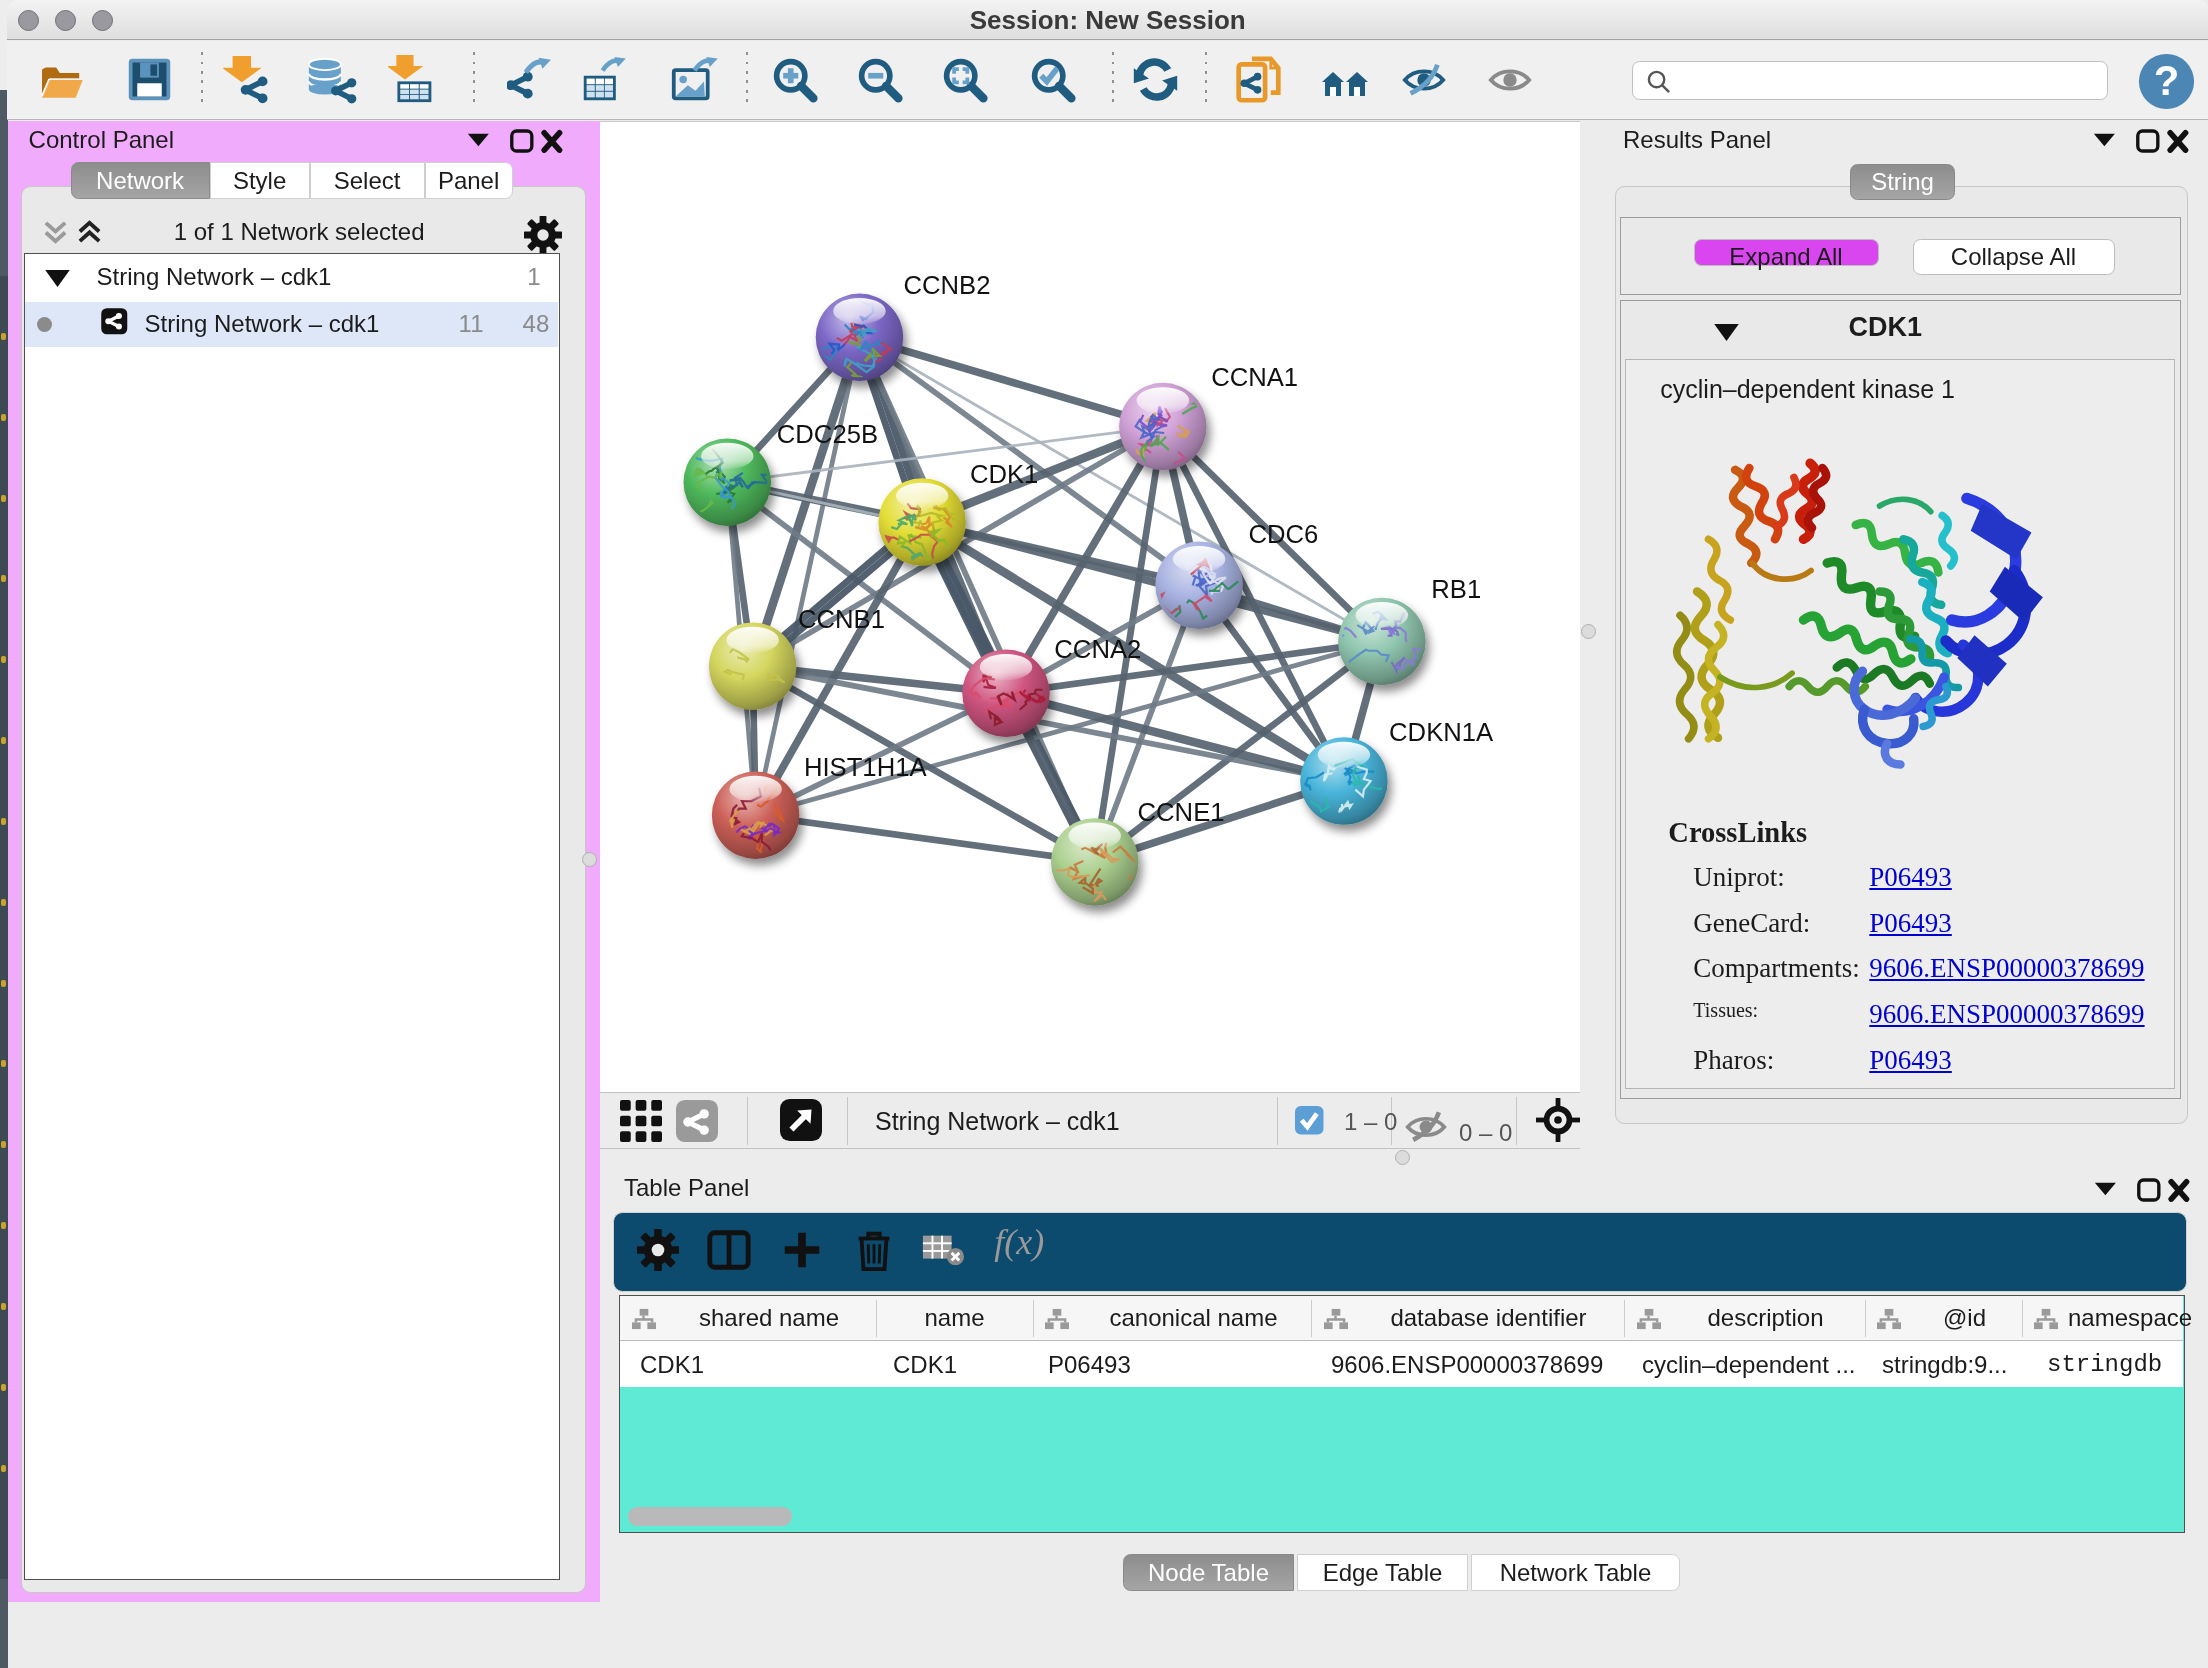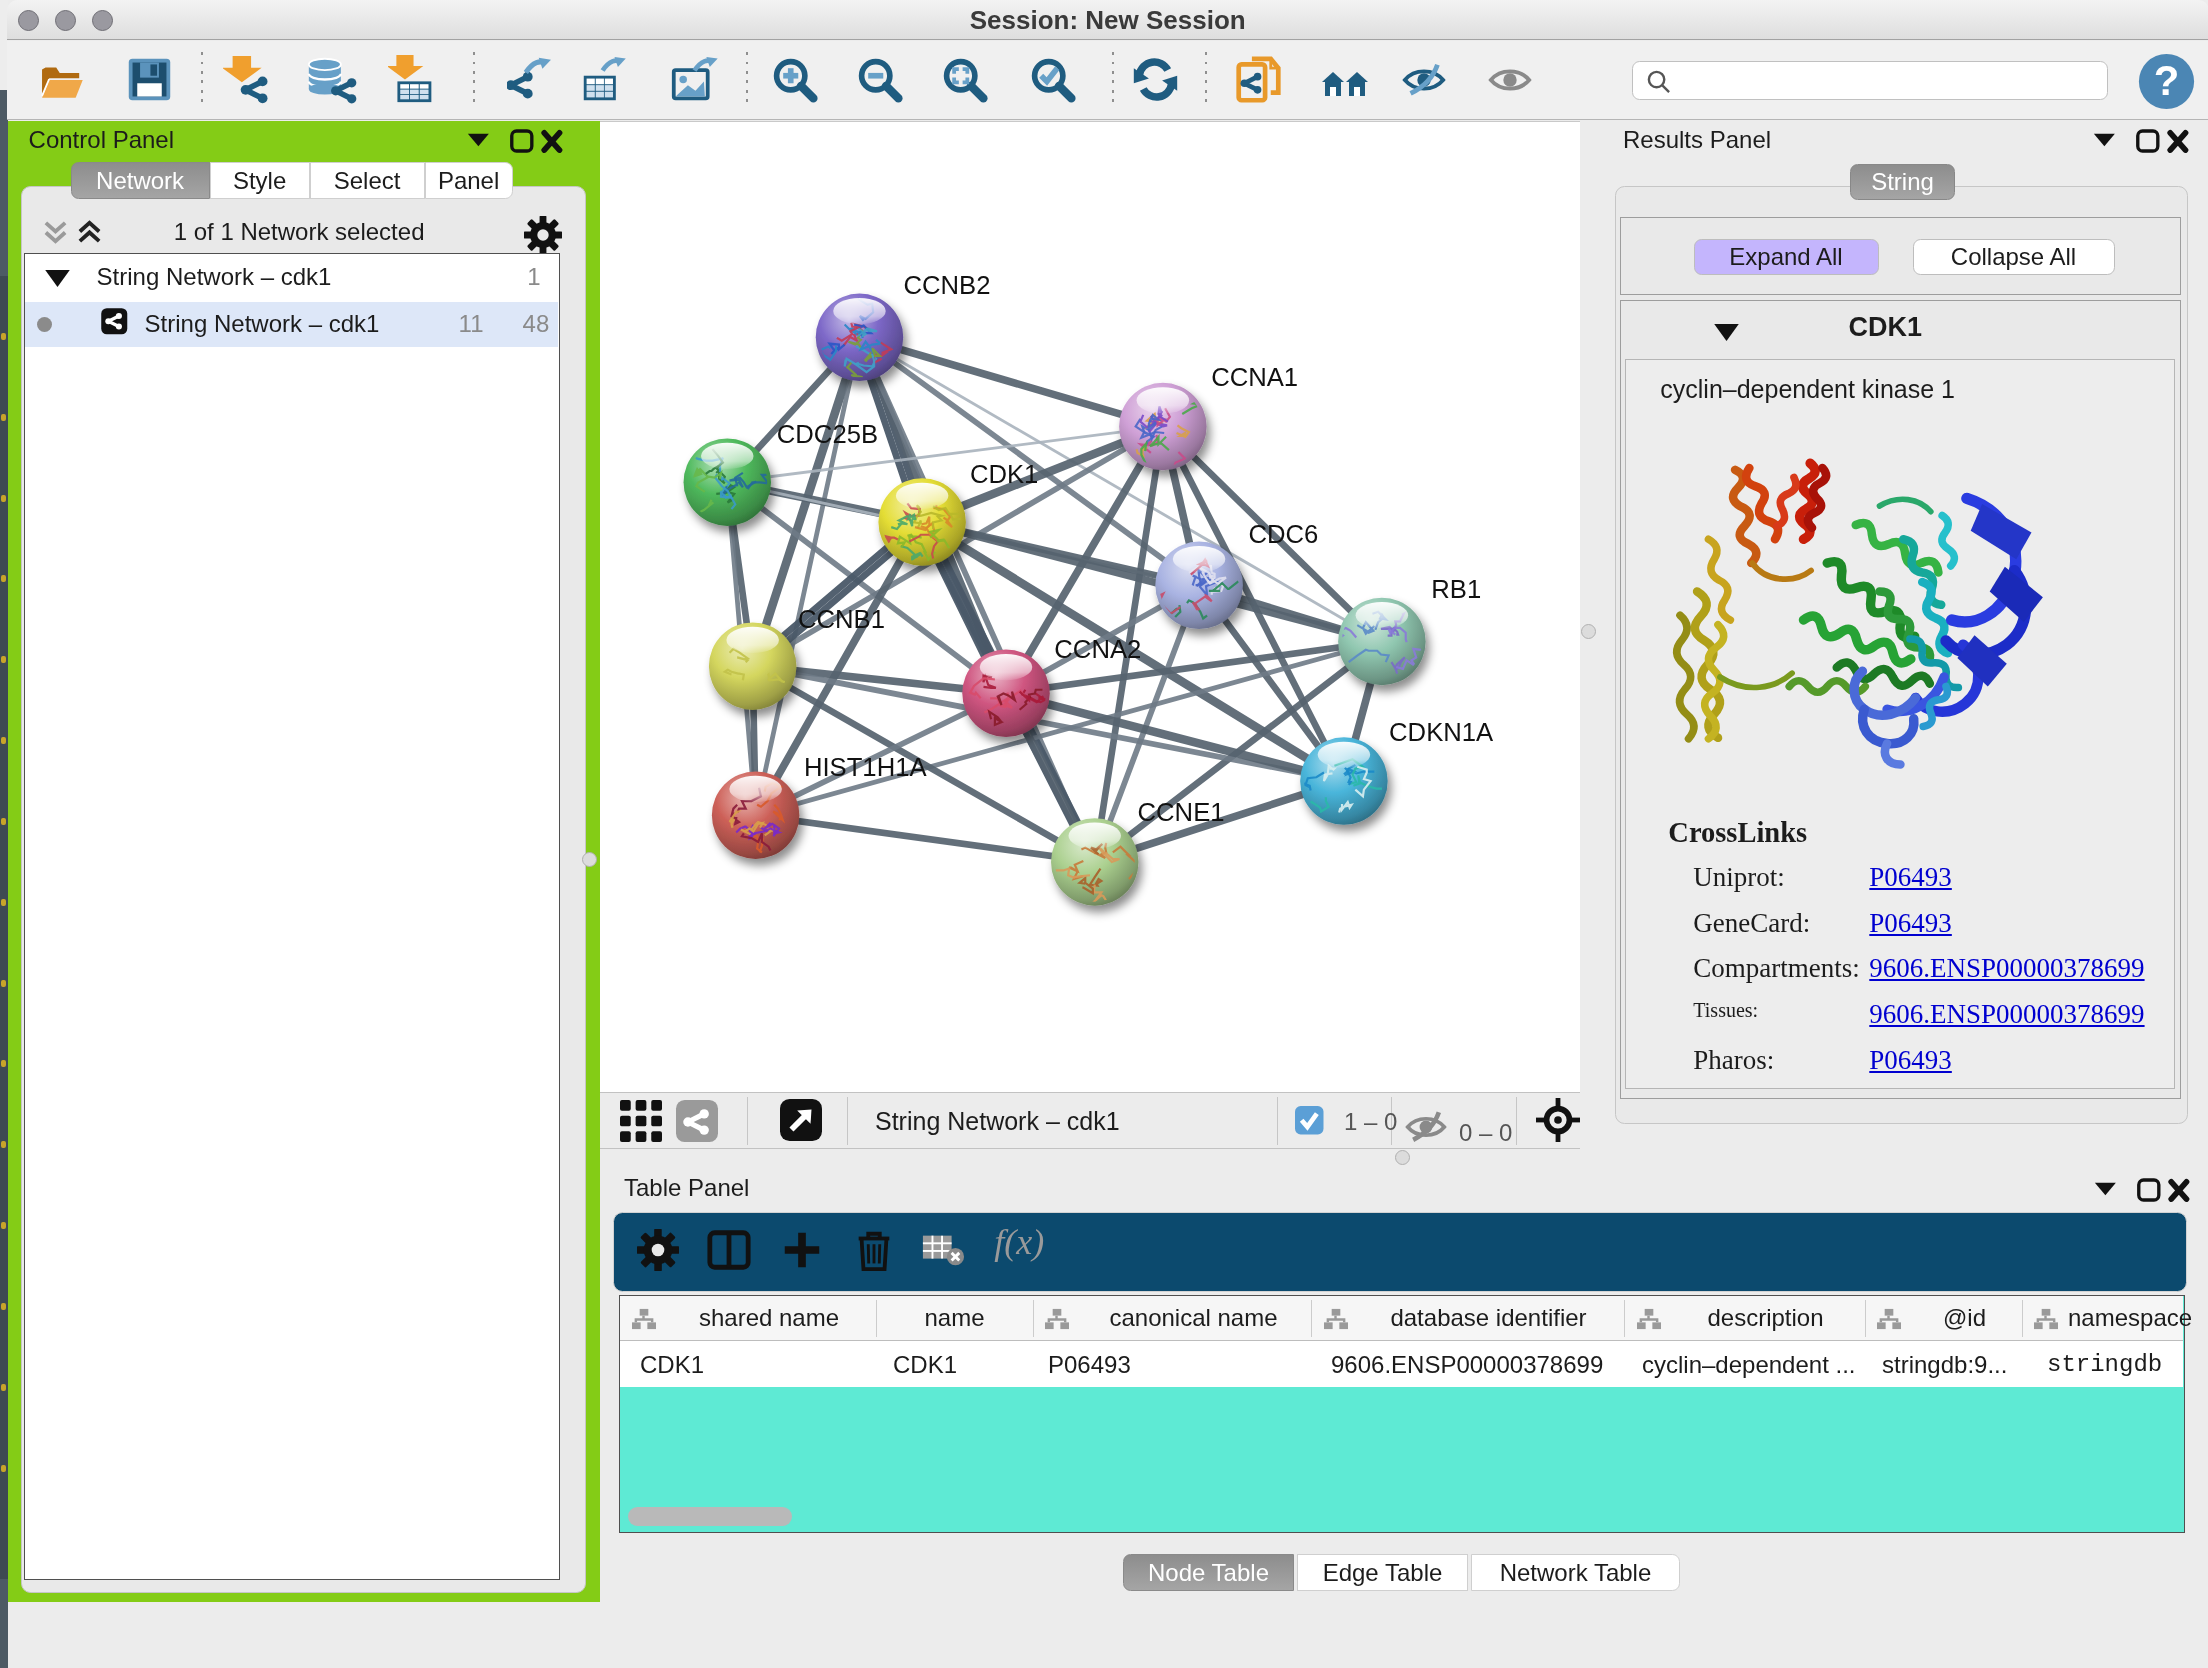--- a/index.html
+++ b/index.html
@@ -187,21 +187,21 @@
 <svg class="abs" style="left:1639px;top:27.6px;" width="25" height="25" viewBox="0 0 26 26">
         <circle cx="11" cy="11" r="8" fill="none" stroke="#555" stroke-width="2.5"></circle>
         <line x1="17" y1="17" x2="24" y2="24" stroke="#555" stroke-width="2.5"></line>
       </svg>
 <svg class="abs" style="left:2130px;top:10.5px;" width="59" height="59" viewBox="0 0 62 62">
         <circle cx="31" cy="31" r="29" fill="#4b86b4"></circle>
         <text x="31" y="45" text-anchor="middle" font-family="Liberation Sans, sans-serif" font-size="44" font-weight="bold" fill="#fff">?</text>
       </svg>
     </div>
 
-<div class="abs" id="cpanel" style="left:7.6px;top:121px;width:592px;height:1481px;background:#84cc16;">
+<div class="abs" id="cpanel" style="left:7.6px;top:121px;width:592px;height:1481px;background:#f0abfc;">
   <div class="abs ttl" style="left:21px;top:4.8px;">Control Panel</div>
 
   <div class="abs" id="cp-btns" style="left:457px;top:5.7px;width:105px;height:27px;"><svg width="105" height="27" viewBox="0 0 110 28">
           <path d="M3 7 L25 7 L14 20 Z" fill="#111"></path>
           <rect x="49" y="4" width="21" height="21" rx="5" fill="none" stroke="#111" stroke-width="3.5"></rect>
           <path d="M83 6 L99 24 M99 6 L83 24" stroke="#111" stroke-width="6" stroke-linecap="round"></path>
         </svg></div>
 
   <div class="abs" style="left:13.3px;top:65px;width:565px;height:1407px;background:#e9e9e9;border:1px solid #c6c6c6;border-radius:9.5px;"></div>
 
@@ -694,21 +694,21 @@
           <path d="M3 7 L25 7 L14 20 Z" fill="#111"></path>
           <rect x="49" y="4" width="21" height="21" rx="5" fill="none" stroke="#111" stroke-width="3.5"></rect>
           <path d="M83 6 L99 24 M99 6 L83 24" stroke="#111" stroke-width="6" stroke-linecap="round"></path>
         </svg></div>
 
   <div class="abs" style="left:24px;top:65px;width:573px;height:938px;background:#e9e9e9;border:1px solid #c6c6c6;border-radius:9.5px;"></div>
 
   <div class="abs" style="left:259px;top:43px;width:105px;height:36px;background:linear-gradient(#8d8d8d,#a5a5a5);border:1px solid #888;border-radius:7.6px;color:#fff;text-align:center;line-height:34px;font-size:24px;">String</div>
 
   <div class="abs" style="left:28.5px;top:96px;width:561px;height:78px;background:#e9e9e9;border:1px solid #9d9d9d;">
-    <div class="abs" style="left:73px;top:21px;width:185px;height:36px;background:#c4b5fd;border:1px solid #bdbdbd;border-radius:7.6px;text-align:center;line-height:34px;font-size:24px;">Expand All</div>
+    <div class="abs" style="left:73px;top:21px;width:185px;height:27px;background:#d946ef;border:1px solid #bdbdbd;border-radius:7.6px;text-align:center;line-height:34px;font-size:24px;">Expand All</div>
     <div class="abs" style="left:292px;top:21px;width:202px;height:36px;background:#fff;border:1px solid #bdbdbd;border-radius:7.6px;text-align:center;line-height:34px;font-size:24px;">Collapse All</div>
   </div>
 
   <div class="abs" style="left:28.5px;top:179px;width:561px;height:799px;background:#e9e9e9;border:1px solid #9d9d9d;">
     <span class="abs" id="tri2" style="left:93px;top:23px;">
           <svg class="abs" style="left:0px;top:0px;" width="25" height="17" viewBox="0 0 26 18">
             <path d="M0 0 L26 0 L13.0 18 Z" fill="#111"></path>
           </svg>
         </span>
     <span class="abs" style="left:228px;top:11.4px;font-size:27px;font-weight:bold;">CDK1</span>

